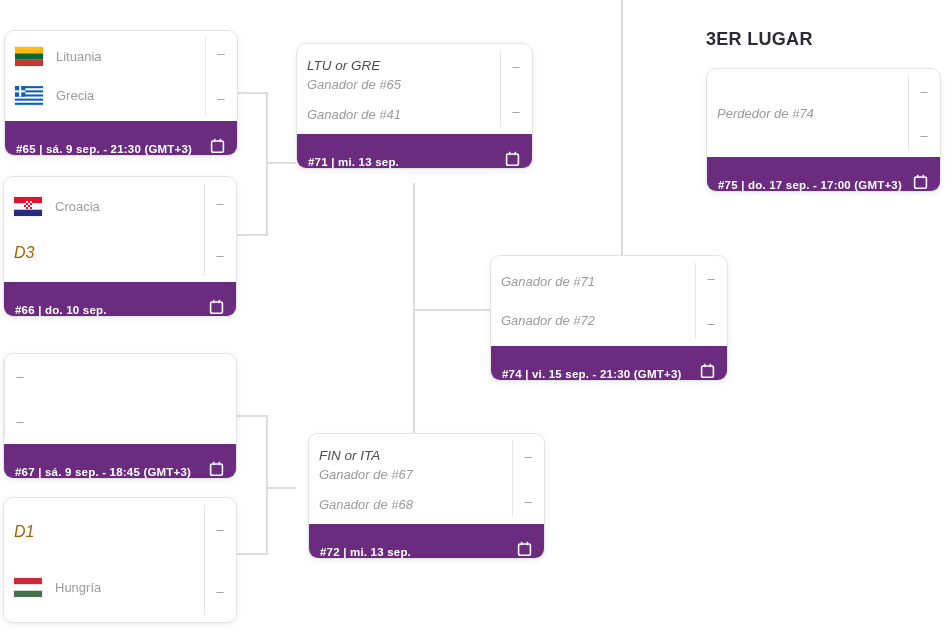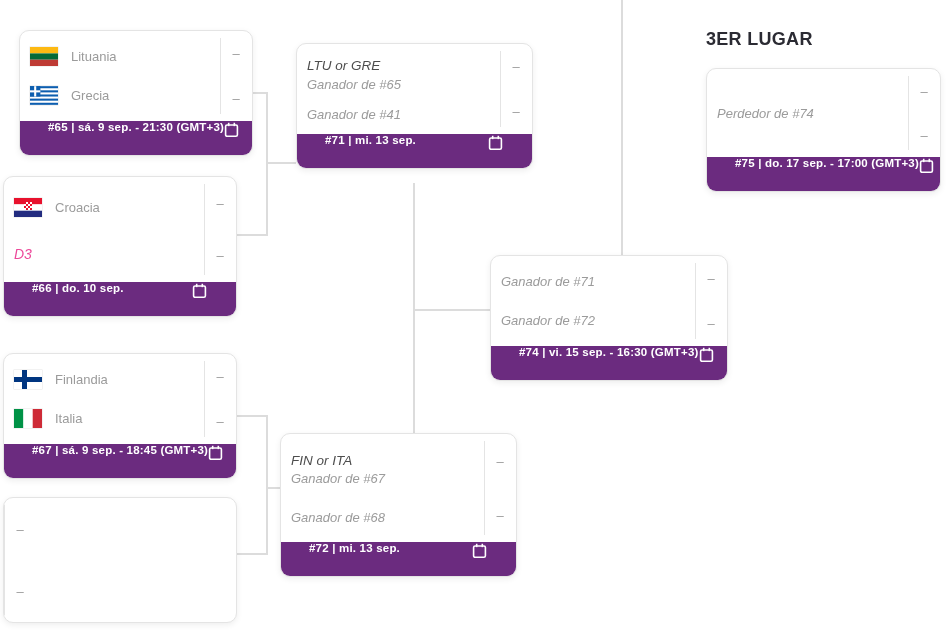--- a/index.html
+++ b/index.html
@@ -11,44 +11,44 @@
 
   
   .match-card { position:absolute; z-index:2; box-sizing:border-box;
     background:#fff; border:1px solid #e4e4e4; border-radius:10px;
     box-shadow:0 2px 6px rgba(0,0,0,.07); display:flex; flex-direction:column; }
   .card-body { flex:1; display:flex; min-height:0; }
   .slots { flex:1; display:flex; flex-direction:column; justify-content:space-around; padding:6px 0 6px 10px; min-width:0; }
   .slot { display:flex; align-items:center; gap:13px; }
   .flag { width:28px; height:19px; flex:0 0 28px; box-shadow:0 0 0 .5px rgba(0,0,0,.10); }
   .team-name { color:#9b9b9b; font-size:13px; white-space:nowrap; }
-  .seed { color:#ec4899; font-size:14px; font-style:italic; }
+  .seed { color:#a16207; font-size:16px; font-style:italic; }
   .stack { display:flex; flex-direction:column; line-height:1.45; }
   .hint { color:#4d4d4d; font-size:13.5px; font-style:italic; white-space:nowrap; }
   .placeholder { color:#9b9b9b; font-size:13px; font-style:italic; white-space:nowrap; }
   .score-col { width:32px; flex:0 0 32px; position:relative; display:flex; flex-direction:column;
     justify-content:space-around; align-items:center; }
   .score-col::before { content:""; position:absolute; left:0; top:7px; bottom:7px; width:1px; background:#e4e4e4; }
   .score { color:#9b9b9b; font-size:13px; }
 
   .card-footer { flex:0 0 34px; height:34px; background:#6b2b7f; border-radius:0 0 9px 9px;
-    display:flex; align-items:flex-start; justify-content:space-between; padding:0 28px; }
+    display:flex; align-items:flex-end; justify-content:space-between; padding:0 11px; }
   .footer-label { color:#fff; font-size:11.5px; font-weight:700; letter-spacing:.2px; white-space:nowrap; }
   .cal-btn { display:flex; align-items:center; justify-content:center; width:18px; height:18px; cursor:pointer; }
 
   .bracket-heading { position:absolute; left:706px; top:29px; z-index:2;
     font-size:18px; font-weight:700; color:#2b2b33; letter-spacing:.3px;text-align:right; }
 
   
-  #m65 { left:19px;   top:30px;  width:234px; height:126px; }
+  #m65 { left:4px;   top:30px;  width:234px; height:126px; }
   #m66 { left:3px;   top:176px; width:234px; height:141px; }
   #m67 { left:3px;   top:353px; width:234px; height:126px; }
   #m68 { left:3px;   top:497px; width:234px; height:126px; }
   #m71 { left:296px; top:43px;  width:237px; height:126px; }
-  #m72 { left:280px; top:433px; width:237px; height:144px; }
+  #m72 { left:308px; top:433px; width:237px; height:126px; }
   #m74 { left:490px; top:255px; width:238px; height:126px; }
   #m75 { left:706px; top:68px;  width:235px; height:124px; }
 </style>
 </head>
 <body>
 
 <div class="stage">
 
   <div class="line" style="left:236px;top:92px;width:32px;height:2px"></div>
   <div class="line" style="left:266px;top:92px;width:2px;height:144px"></div>
@@ -151,57 +151,52 @@
             <rect x="1.7" y="3.2" width="12.6" height="12" rx="1.6" fill="none" stroke="#fff" stroke-width="1.7"></rect>
             <line x1="5" y1="0.8" x2="5" y2="4.4" stroke="#fff" stroke-width="1.7"></line>
             <line x1="11" y1="0.8" x2="11" y2="4.4" stroke="#fff" stroke-width="1.7"></line>
           </svg>
         </span>
     </div>
   </div>
 
   <div class="match-card" id="m67">
     <div class="card-body">
-      <div class="slots">
+      <div class="score-col">
+        <span class="score">–</span>
+        <span class="score">–</span>
+      </div>
+    </div>
+    <div class="card-footer">
+      <span class="footer-label">#67 | sá. 9 sep. - 18:45 (GMT+3)</span>
+      <span class="cal-btn">
+          <svg width="15" height="16" viewBox="0 0 16 17">
+            <rect x="1.7" y="3.2" width="12.6" height="12" rx="1.6" fill="none" stroke="#fff" stroke-width="1.7"></rect>
+            <line x1="5" y1="0.8" x2="5" y2="4.4" stroke="#fff" stroke-width="1.7"></line>
+            <line x1="11" y1="0.8" x2="11" y2="4.4" stroke="#fff" stroke-width="1.7"></line>
+          </svg>
+        </span>
+    </div>
+  </div>
+
+  <div class="match-card" id="m68">
+    <div class="card-body">
+      <div class="slots">
+        <div class="slot">
+          <span class="seed">D1</span>
+        </div>
         <div class="slot">
           <svg class="flag" viewBox="0 0 28 19">
-              <rect width="28" height="19" fill="#fff"></rect>
-              <rect x="8" width="5" height="19" fill="#003580"></rect>
-              <rect y="7" width="28" height="5" fill="#003580"></rect>
+              <rect width="28" height="6.4" fill="#CE2939"></rect>
+              <rect y="6.4" width="28" height="6.3" fill="#fff"></rect>
+              <rect y="12.7" width="28" height="6.3" fill="#477050"></rect>
             </svg>
-          <span class="team-name">Finlandia</span>
-        </div>
-        <div class="slot">
-          <svg class="flag" viewBox="0 0 28 19">
-              <rect width="9.4" height="19" fill="#009246"></rect>
-              <rect x="9.4" width="9.3" height="19" fill="#fff"></rect>
-              <rect x="18.7" width="9.3" height="19" fill="#CE2B37"></rect>
-            </svg>
-          <span class="team-name">Italia</span>
-        </div>
-      </div>
-      <div class="score-col">
-        <span class="score">–</span>
-        <span class="score">–</span>
-      </div>
-    </div>
-    <div class="card-footer">
-      <span class="footer-label">#67 | sá. 9 sep. - 18:45 (GMT+3)</span>
-      <span class="cal-btn">
-          <svg width="15" height="16" viewBox="0 0 16 17">
-            <rect x="1.7" y="3.2" width="12.6" height="12" rx="1.6" fill="none" stroke="#fff" stroke-width="1.7"></rect>
-            <line x1="5" y1="0.8" x2="5" y2="4.4" stroke="#fff" stroke-width="1.7"></line>
-            <line x1="11" y1="0.8" x2="11" y2="4.4" stroke="#fff" stroke-width="1.7"></line>
-          </svg>
-        </span>
-    </div>
-  </div>
-
-  <div class="match-card" id="m68">
-    <div class="card-body">
+          <span class="team-name">Hungría</span>
+        </div>
+      </div>
       <div class="score-col">
         <span class="score">–</span>
         <span class="score">–</span>
       </div>
     </div>
   </div>
 
   <div class="match-card" id="m71">
     <div class="card-body">
       <div class="slots">
@@ -271,21 +266,21 @@
         <div class="slot">
           <span class="placeholder">Ganador de #72</span>
         </div>
       </div>
       <div class="score-col">
         <span class="score">–</span>
         <span class="score">–</span>
       </div>
     </div>
     <div class="card-footer">
-      <span class="footer-label">#74 | vi. 15 sep. - 16:30 (GMT+3)</span>
+      <span class="footer-label">#74 | vi. 15 sep. - 21:30 (GMT+3)</span>
       <span class="cal-btn">
           <svg width="15" height="16" viewBox="0 0 16 17">
             <rect x="1.7" y="3.2" width="12.6" height="12" rx="1.6" fill="none" stroke="#fff" stroke-width="1.7"></rect>
             <line x1="5" y1="0.8" x2="5" y2="4.4" stroke="#fff" stroke-width="1.7"></line>
             <line x1="11" y1="0.8" x2="11" y2="4.4" stroke="#fff" stroke-width="1.7"></line>
           </svg>
         </span>
     </div>
   </div>
 

